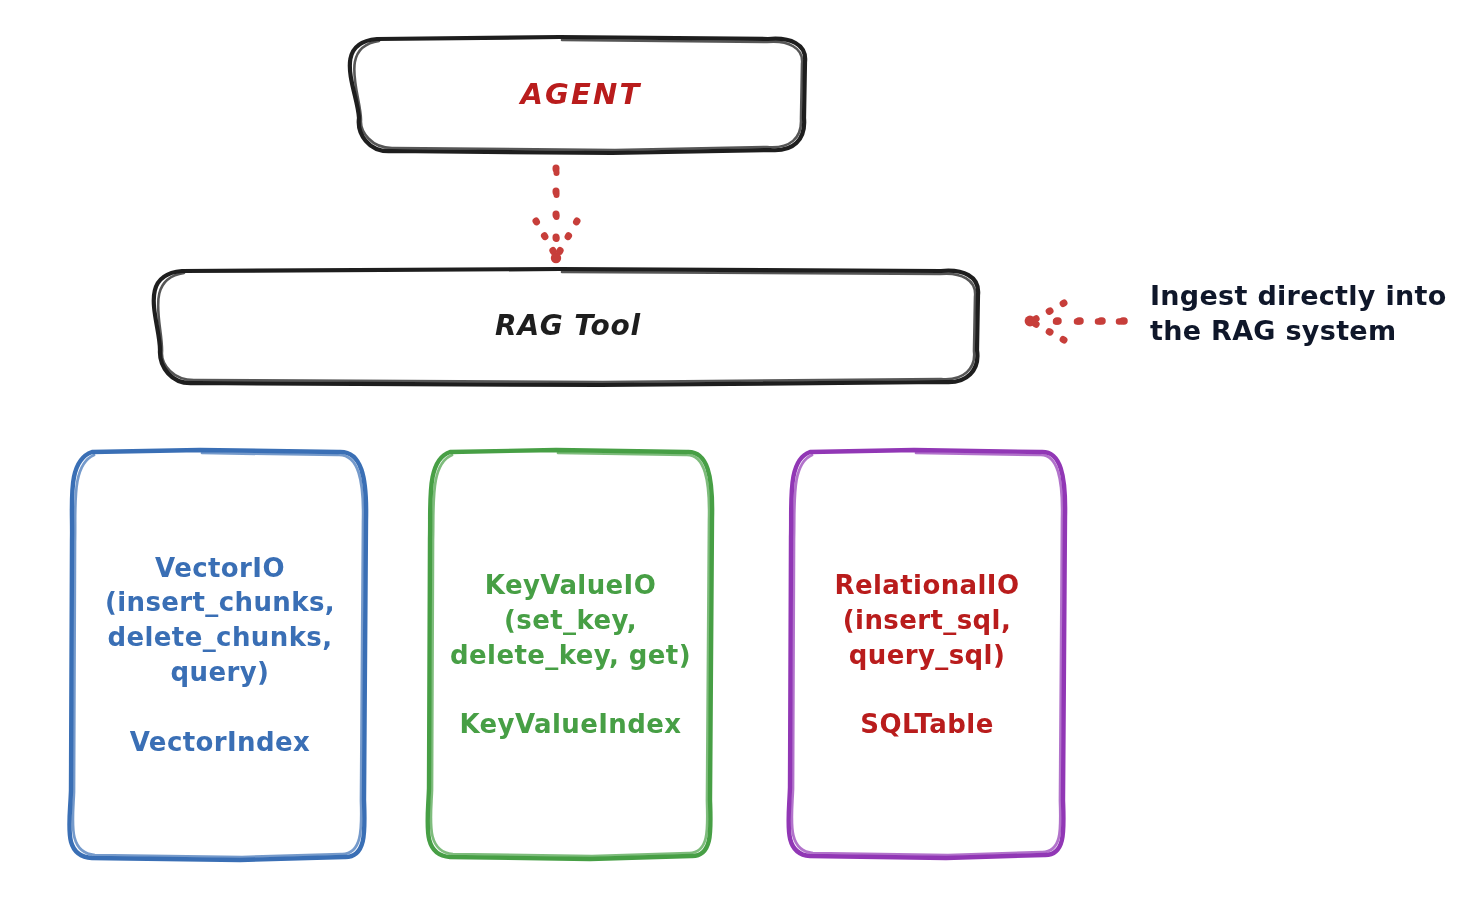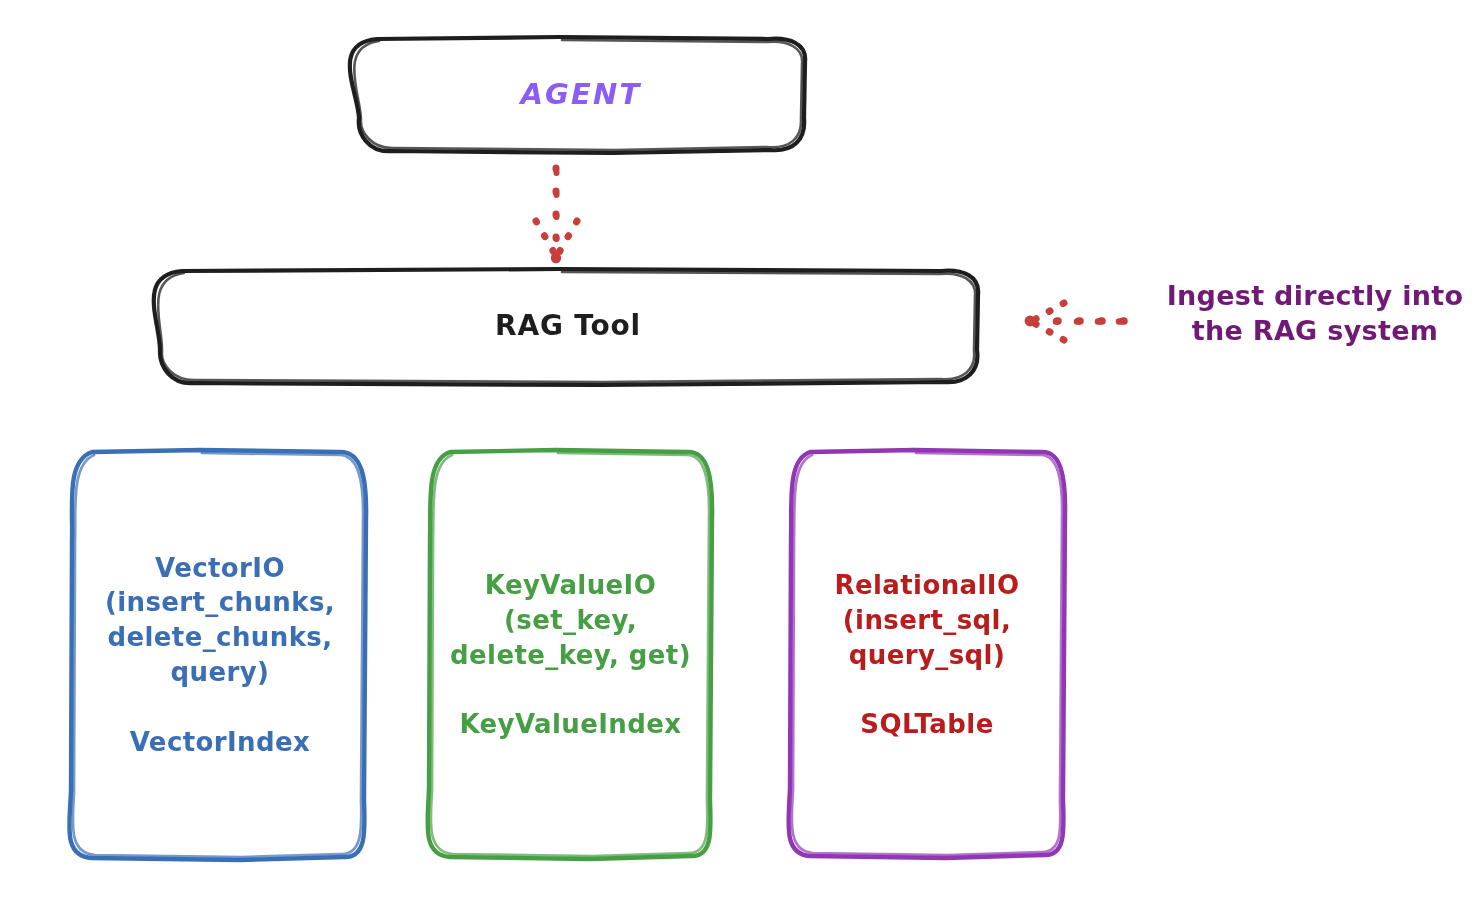--- a/index.html
+++ b/index.html
@@ -44,35 +44,36 @@
     left: 357px;
     top: 38px;
     width: 448px;
     height: 114px;
   }
   #agent-node .node-label {
     font-size: 29px;
     font-style: italic;
     font-weight: 700;
     letter-spacing: 2.2px;
-    color: #8b5cf6;
+    color: #b91c1c;
   }
 
   
   #ragtool-node {
     left: 158px;
     top: 270px;
     width: 820px;
     height: 113px;
   }
   #ragtool-node .node-label {
     font-size: 28px;
     font-weight: 600;
     color: #1e1e1e;
     letter-spacing: 0.8px;
+    font-style: italic;
   }
 
   
   .leaf-node {
     top: 450px;
     height: 410px;
   }
   .leaf-node .node-label {
     font-size: 26px;
     font-weight: 600;
@@ -91,24 +92,24 @@
   #ingest-annotation {
     position: absolute;
     left: 1150px;
     top: 278px;
     width: 330px;
     z-index: 3;
   }
   #ingest-annotation .ann-text {
     font-size: 27px;
     font-weight: 600;
-    color: #701a75;
+    color: #0f172a;
     line-height: 1.30;
     white-space: pre-line;
-    text-align: center;
+    text-align: left;
     letter-spacing: 0.3px;
   }
 </style>
 </head>
 <body>
 
 <svg id="canvas" viewBox="0 0 1484 910" xmlns="http://www.w3.org/2000/svg">
 
   <g>
     <path d="M377,39 C330,43 358,92 359,118 C357,133 368,153 392,151

